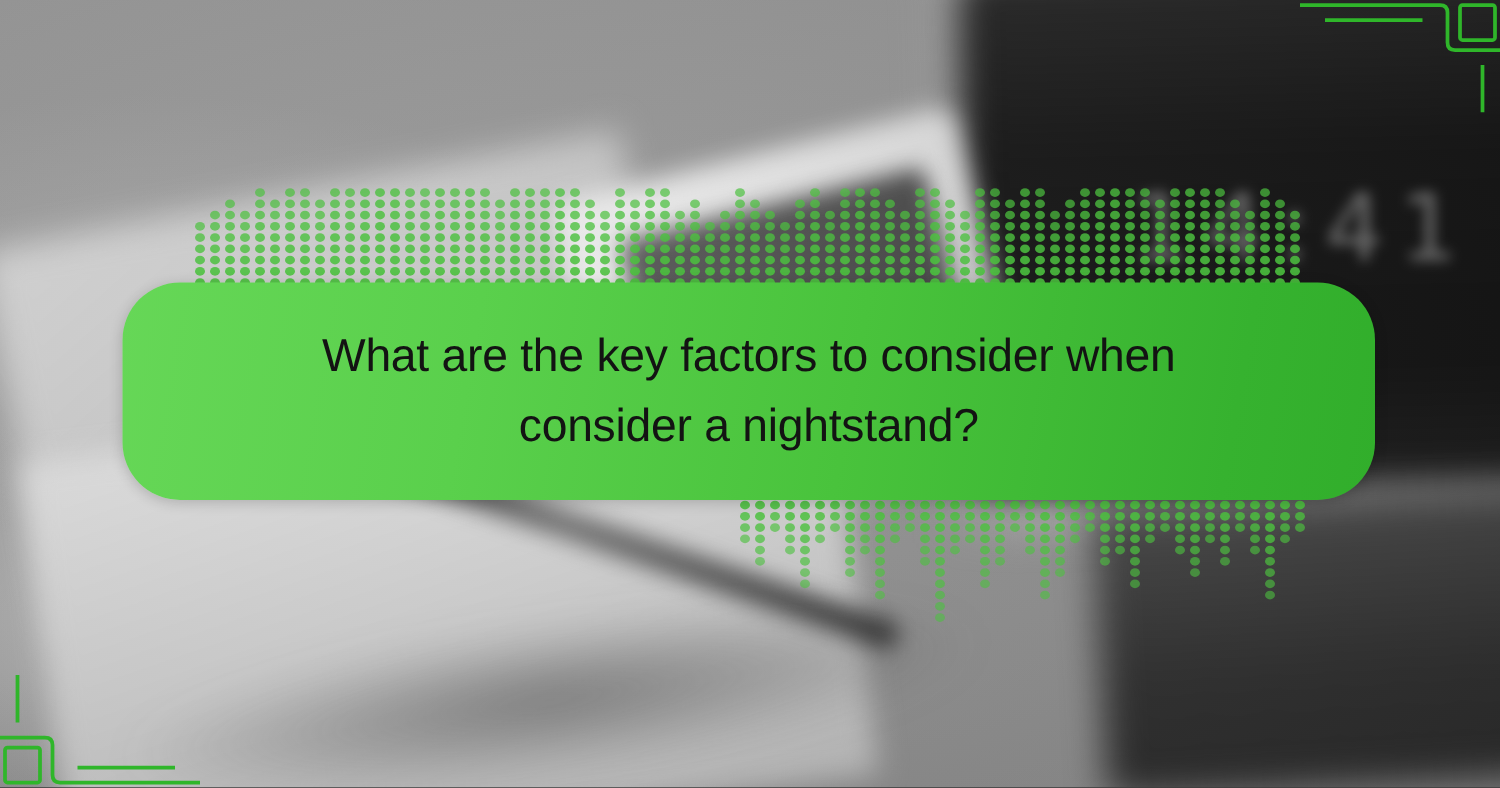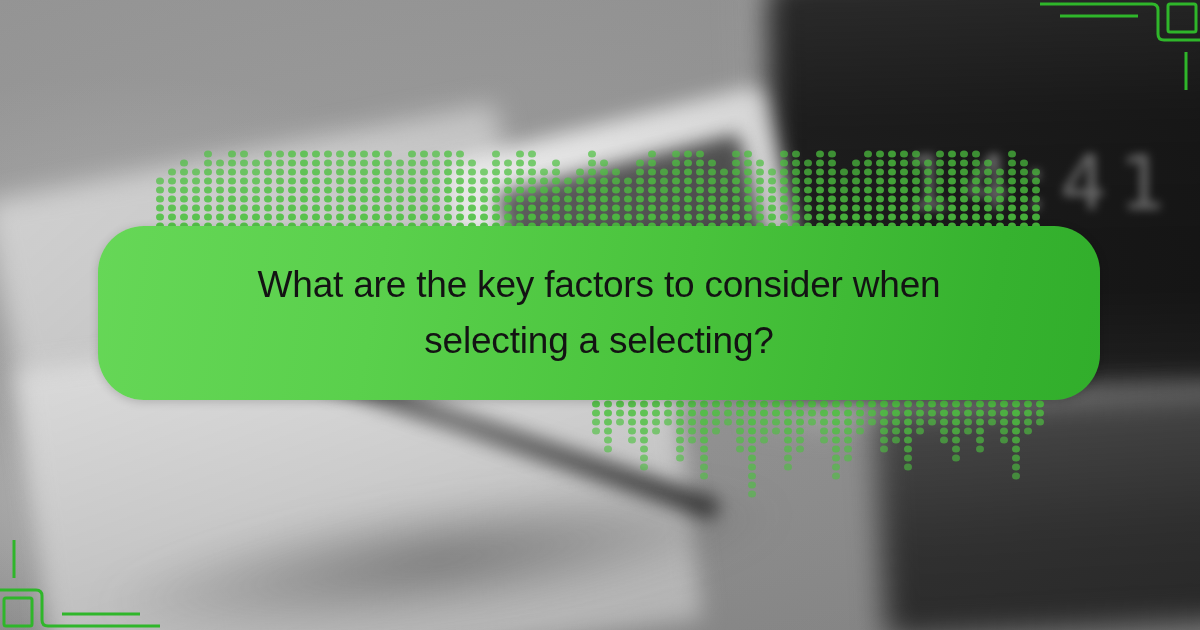--- a/index.html
+++ b/index.html
@@ -1010,21 +1010,21 @@
       <ellipse cx="1028" cy="404" rx="4" ry="3.5" fill="#4cc13f" opacity="0.9"></ellipse>
       <ellipse cx="1028" cy="413" rx="4" ry="3.5" fill="#4cc13f" opacity="0.8125"></ellipse>
       <ellipse cx="1028" cy="422" rx="4" ry="3.5" fill="#4cc13f" opacity="0.7250000000000001"></ellipse>
       <ellipse cx="1028" cy="431" rx="4" ry="3.5" fill="#4cc13f" opacity="0.6375000000000001"></ellipse>
       <ellipse cx="1040" cy="404" rx="4" ry="3.5" fill="#4cc13f" opacity="0.9"></ellipse>
       <ellipse cx="1040" cy="413" rx="4" ry="3.5" fill="#4cc13f" opacity="0.7833333333333333"></ellipse>
       <ellipse cx="1040" cy="422" rx="4" ry="3.5" fill="#4cc13f" opacity="0.6666666666666667"></ellipse>
     </svg>
 
   <div class="banner">
-    <div class="banner-text">What are the key factors to consider when selecting a selecting?</div>
+    <div class="banner-text">What are the key factors to consider when consider a nightstand?</div>
   </div>
 
   <svg class="corner corner-tr" width="160" height="90" viewBox="0 0 160 90">
     <g fill="none" stroke="#2fb62a" stroke-width="3">
       <path d="M 0 4 H 112 Q 118 4 118 10 V 34 Q 118 40 124 40 H 160"></path>
       <path d="M 20 16 H 98"></path>
       <rect x="128" y="4" width="28" height="28" rx="2"></rect>
       <path d="M 146 52 V 90"></path>
     </g>
   </svg>

